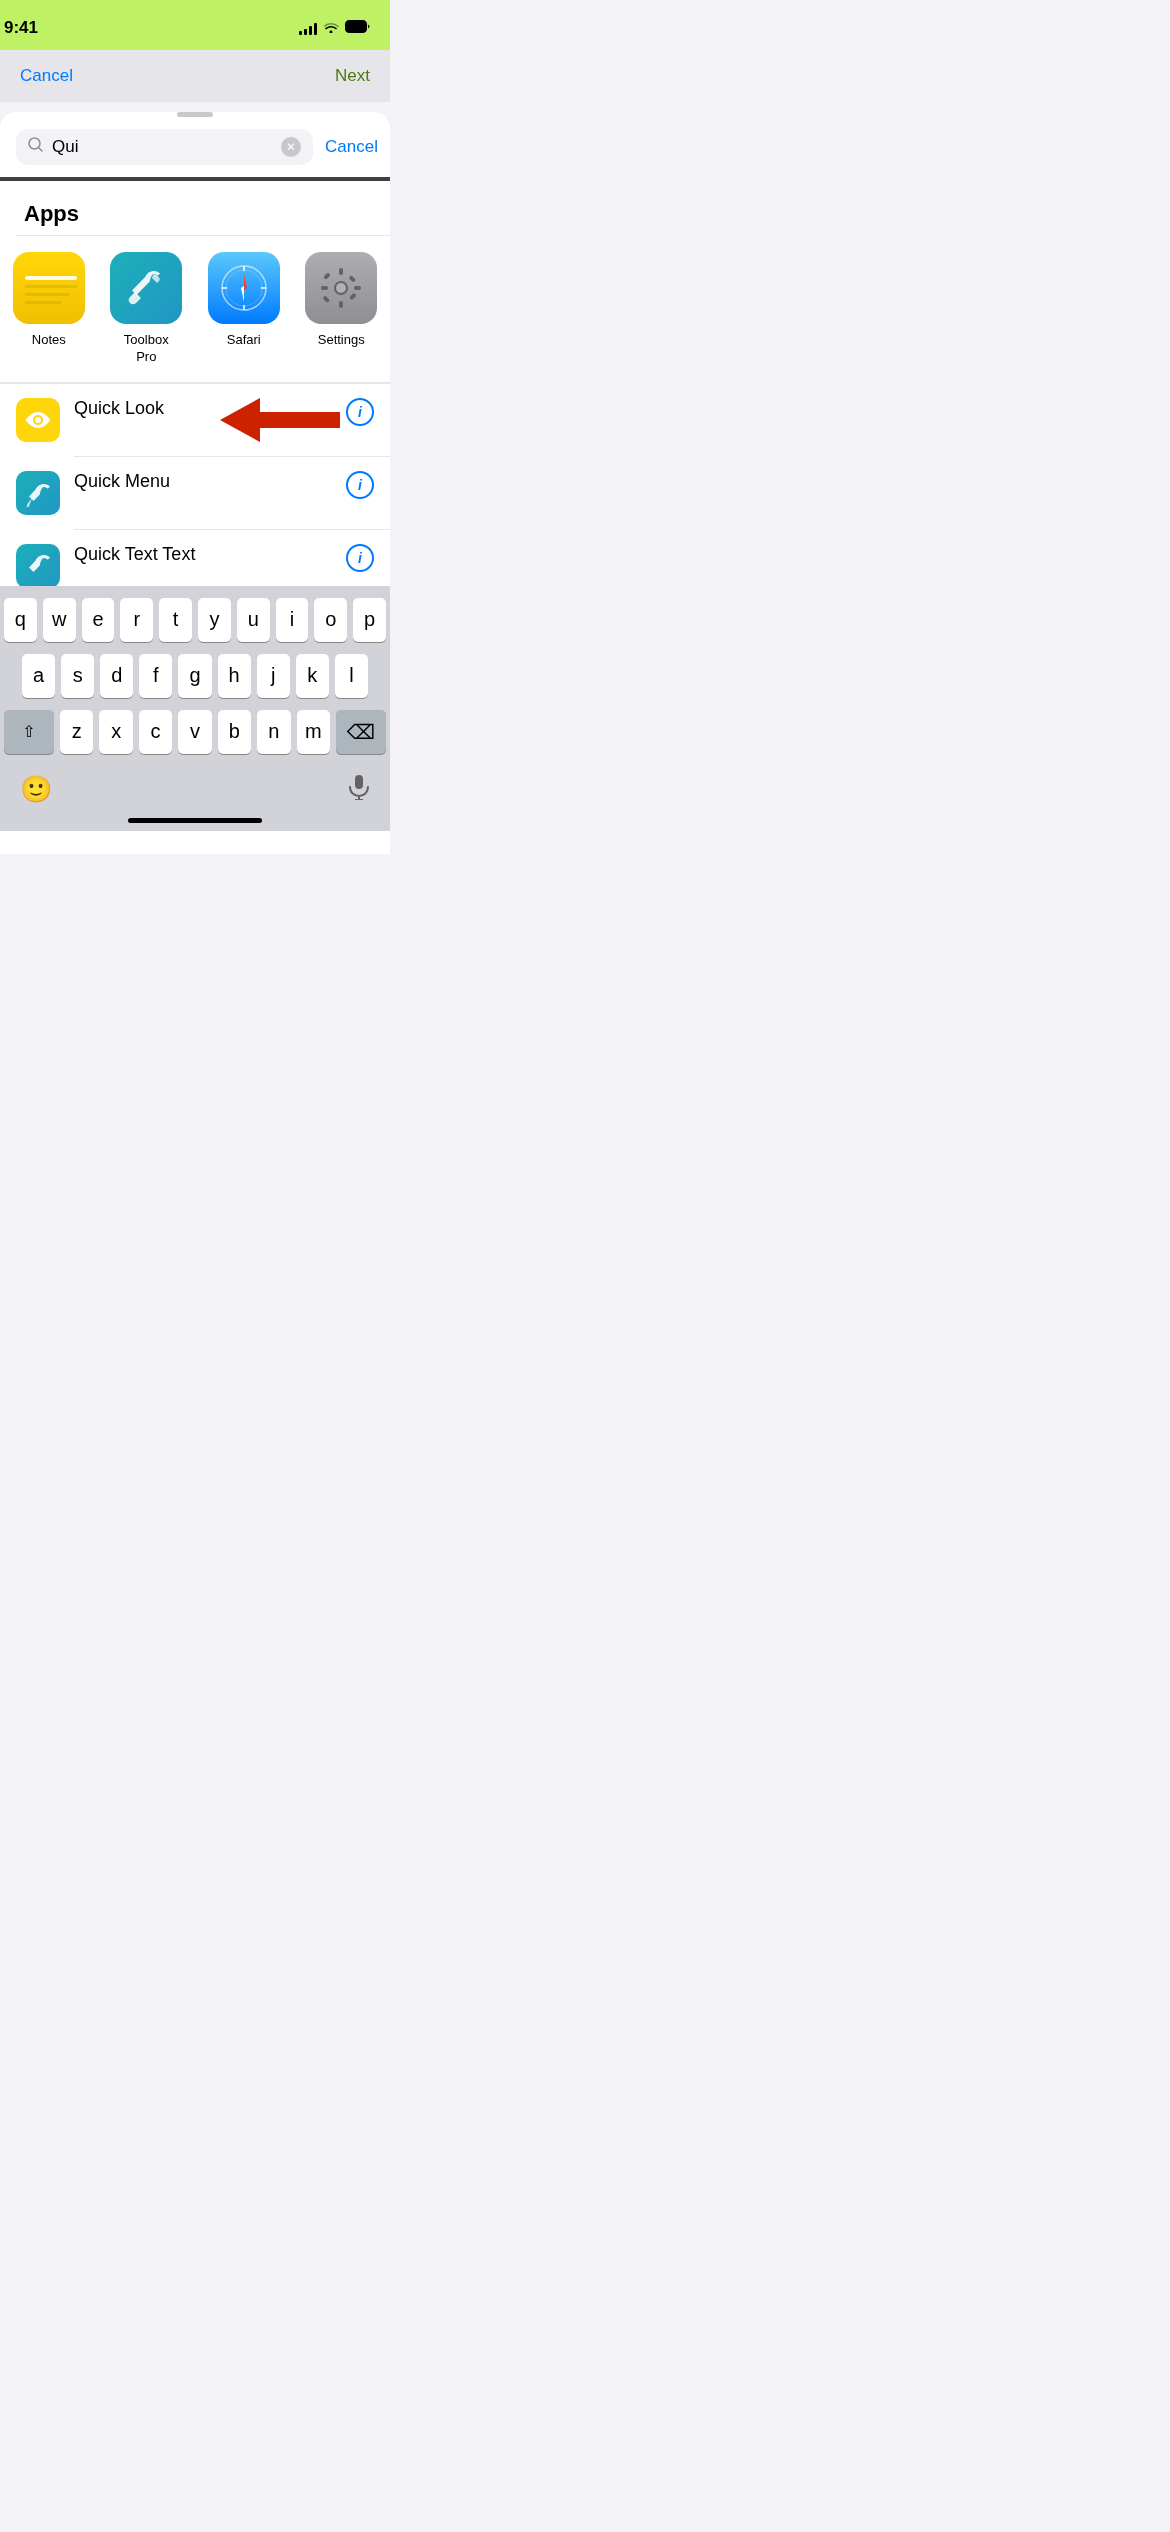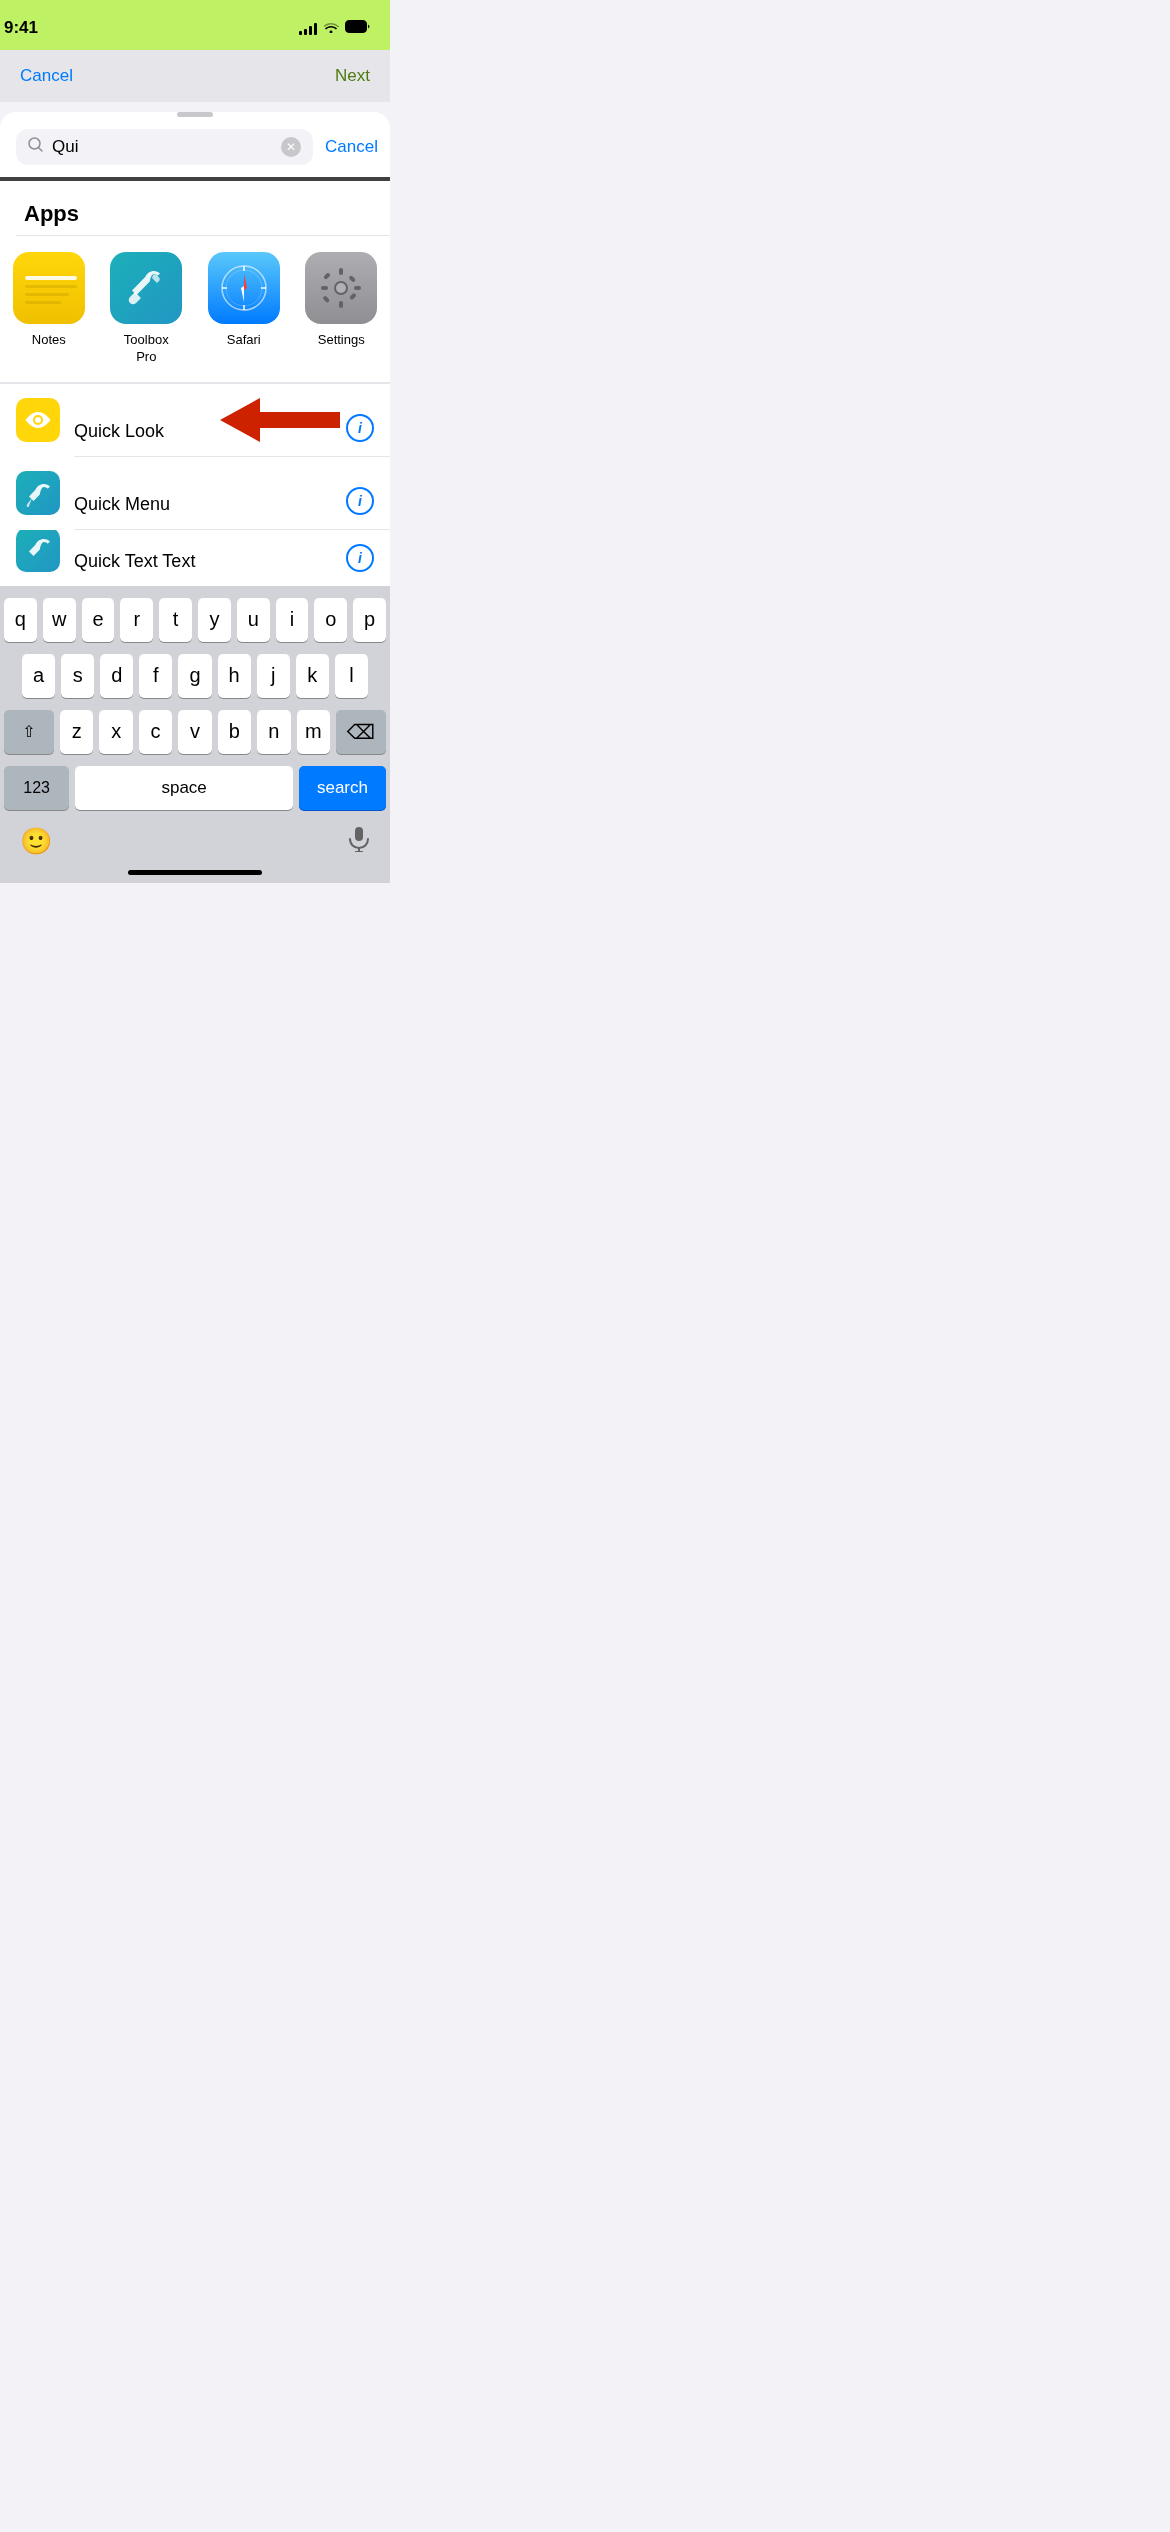--- a/index.html
+++ b/index.html
@@ -187,21 +187,21 @@
     }
 
     
     .settings-icon {
       background: linear-gradient(180deg, #aeaeb2 0%, #8e8e93 100%);
     }
 
     
     .action-item {
       display: flex;
-      align-items: flex-end;
+      align-items: flex-start;
       padding: 14px 16px;
       gap: 14px;
       background: #fff;
       cursor: pointer;
       position: relative;
     }
     .action-icon {
       width: 44px;
       height: 44px;
       border-radius: 10px;
@@ -554,25 +554,20 @@
       <div class="kb-key">z</div>
       <div class="kb-key">x</div>
       <div class="kb-key">c</div>
       <div class="kb-key">v</div>
       <div class="kb-key">b</div>
       <div class="kb-key">n</div>
       <div class="kb-key">m</div>
       <div class="kb-key kb-key-delete">⌫</div>
     </div>
 
-    <div class="kb-bottom-row">
-      <div class="kb-123">123</div>
-      <div class="kb-space">space</div>
-      <div class="kb-search-btn">search</div>
-    </div>
 
     <div class="kb-bottom-extras">
       <span class="kb-emoji-btn">🙂</span>
       <span class="kb-mic-btn">
         <svg width="22" height="26" viewBox="0 0 22 26" fill="none">
           <rect x="7" y="1" width="8" height="14" rx="4" fill="#636366"></rect>
           <path d="M2 13C2 18.5 6 22 11 22C16 22 20 18.5 20 13" stroke="#636366" stroke-width="2" stroke-linecap="round"></path>
           <line x1="11" y1="22" x2="11" y2="26" stroke="#636366" stroke-width="2"></line>
           <line x1="7" y1="26" x2="15" y2="26" stroke="#636366" stroke-width="2"></line>
         </svg>

